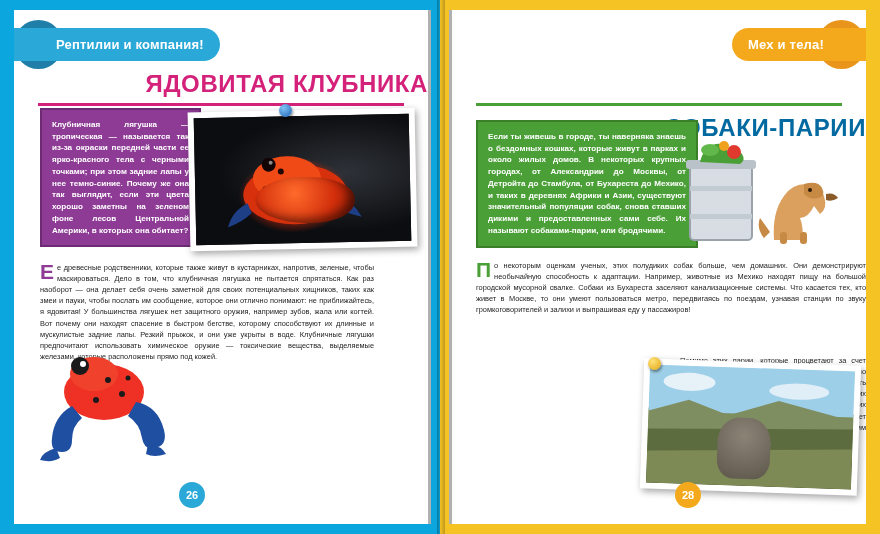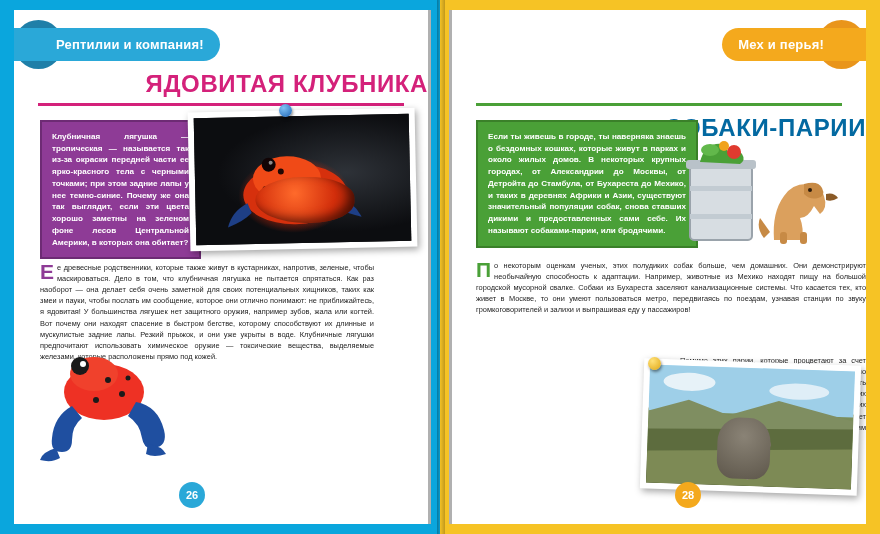--- a/index.html
+++ b/index.html
@@ -139,21 +139,21 @@
     box-sizing: border-box;
     color: #ffffff;
     font-size: 8.1px;
     line-height: 1.45;
     text-align: justify;
     padding: 9px 10px;
     font-weight: bold;
   }
   .intro-left {
     left: 26px;
-    top: 110px;
+    top: 98px;
     width: 161px;
     background: #8e3b96;
     border: 2px solid #6d2b74;
   }
   .intro-right {
     left: 24px;
     top: 110px;
     width: 222px;
     background: #4aa037;
     border: 2px solid #3a8029;
@@ -388,21 +388,21 @@
       </div>
 
       <div class="pagenum pagenum-left">26</div>
     </div>
   </div>
 
   <div class="page page-right">
     <div class="sheet sheet-right">
 
       <div class="tab tab-right">
-        <span>Мех и перья!</span>
+        <span>Мех и тела!</span>
       </div>
       <div class="tab-badge tab-badge-right" style="top:10px;right:0;">
         <svg width="30" height="24" viewBox="0 0 30 24" aria-hidden="true">
           <path d="M4 16 q6 -10 14 -10 q6 0 8 4 q-4 0 -6 2 q6 2 6 8 q-10 4 -18 -1 Z" fill="#ffffff"></path>
           <circle cx="19" cy="9" r="1.3" fill="#e9951b"></circle>
         </svg>
       </div>
 
       <div class="title title-right">СОБАКИ-ПАРИИ</div>
       <div class="title-underline ul-right"></div>

